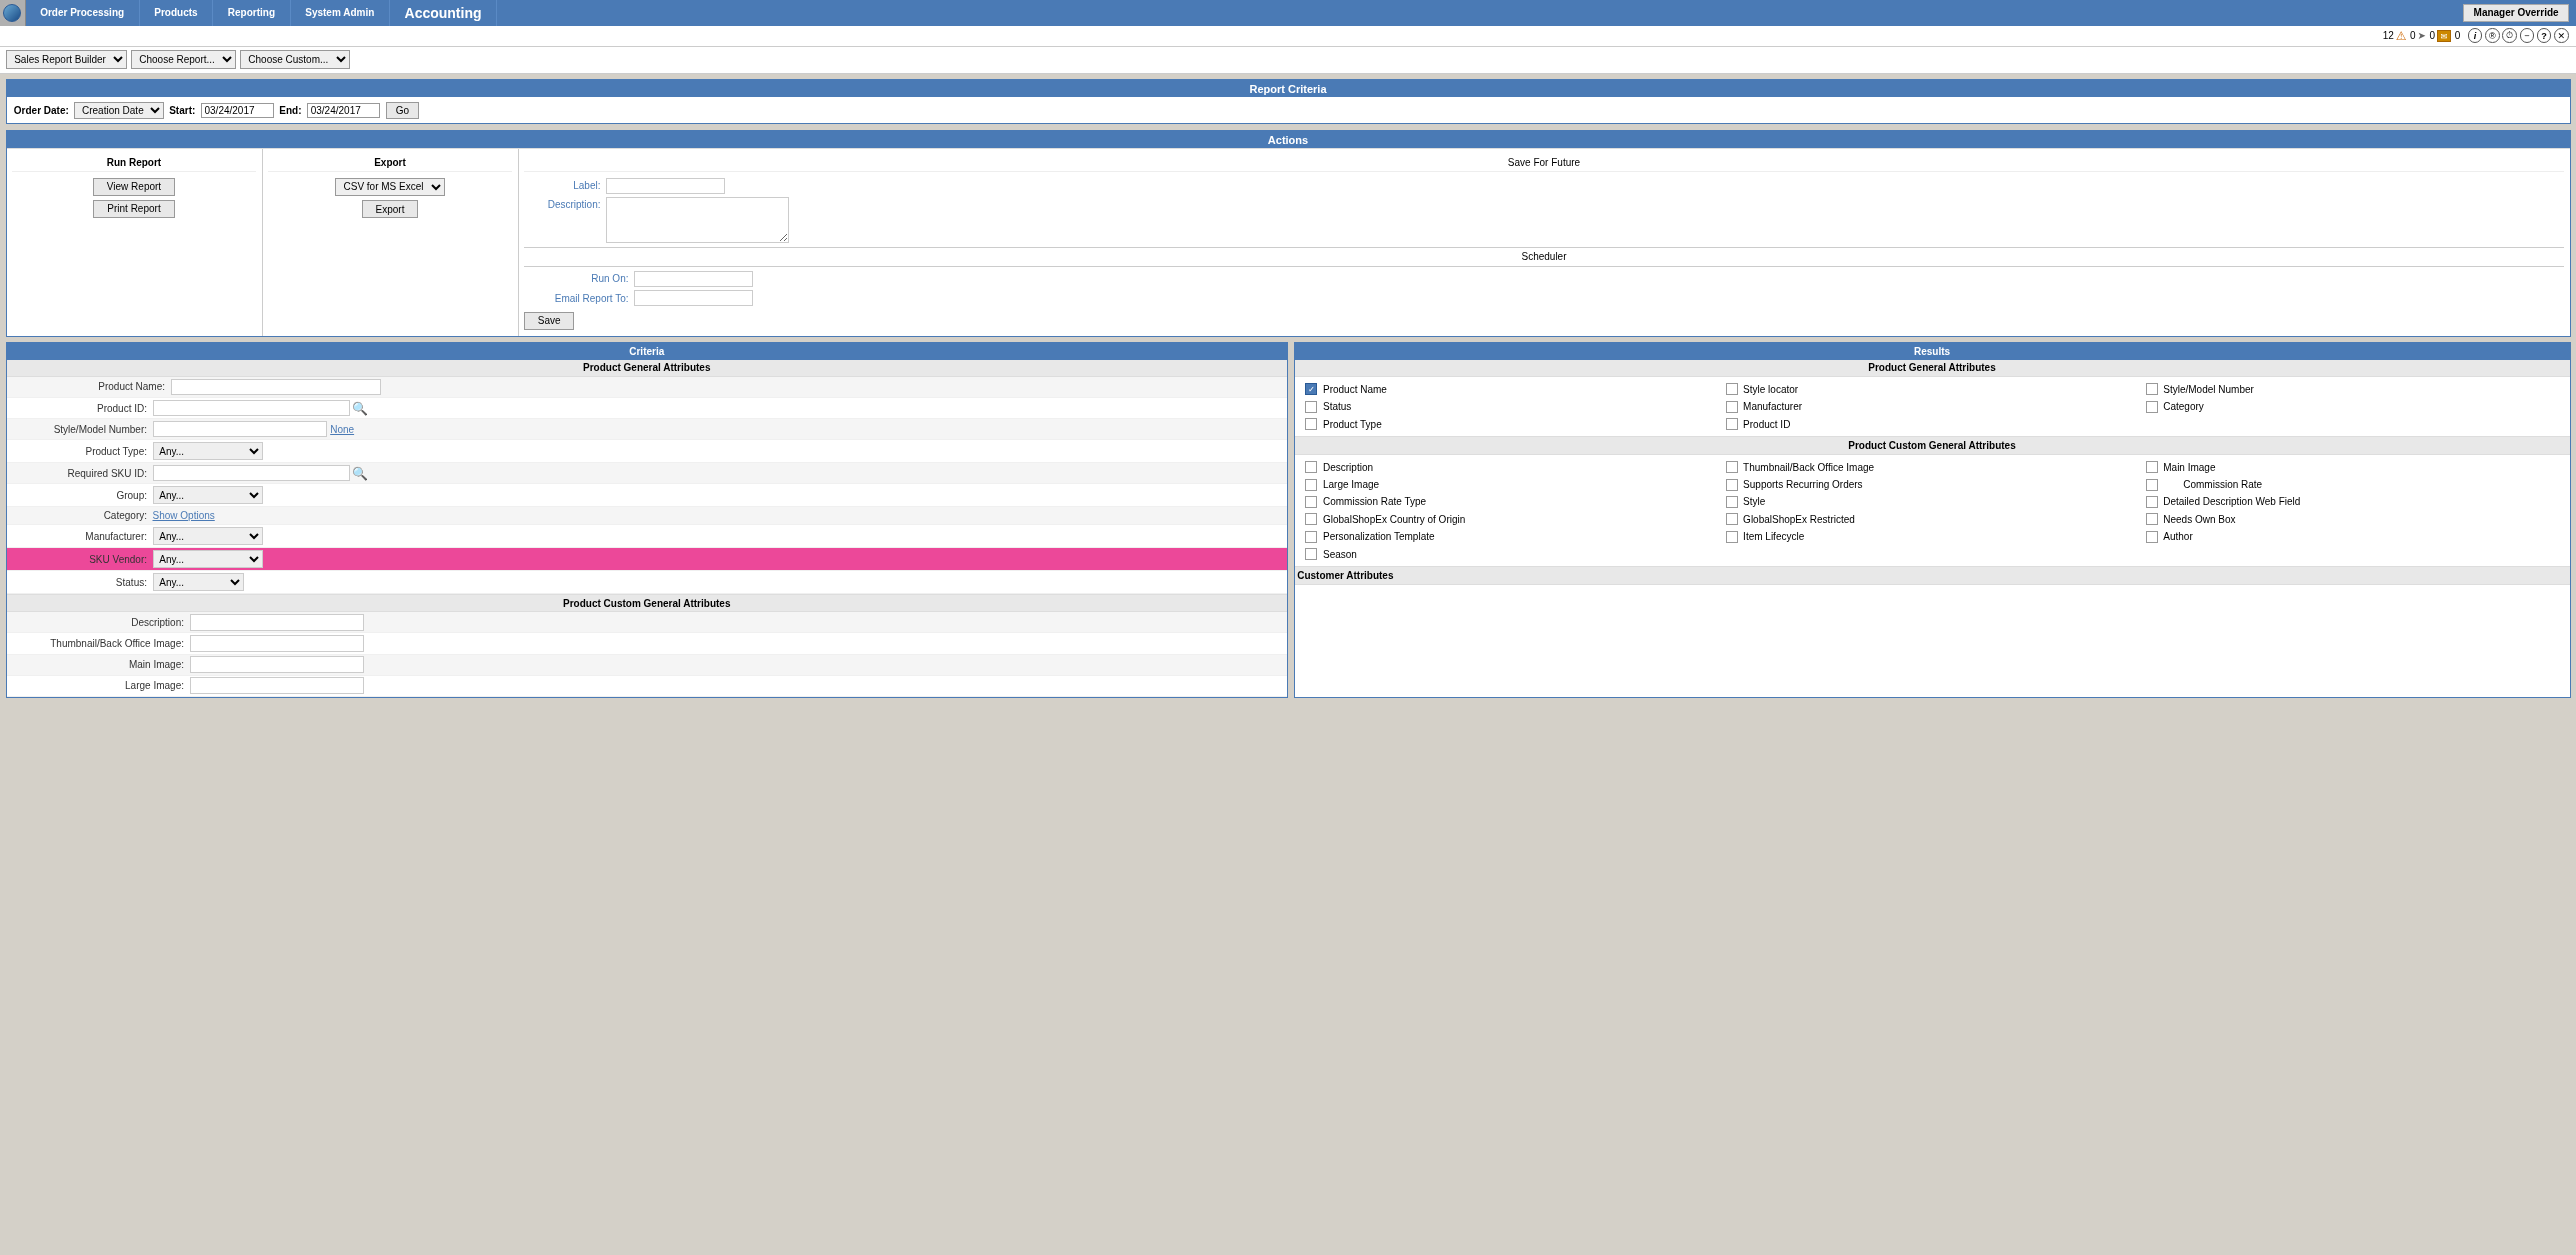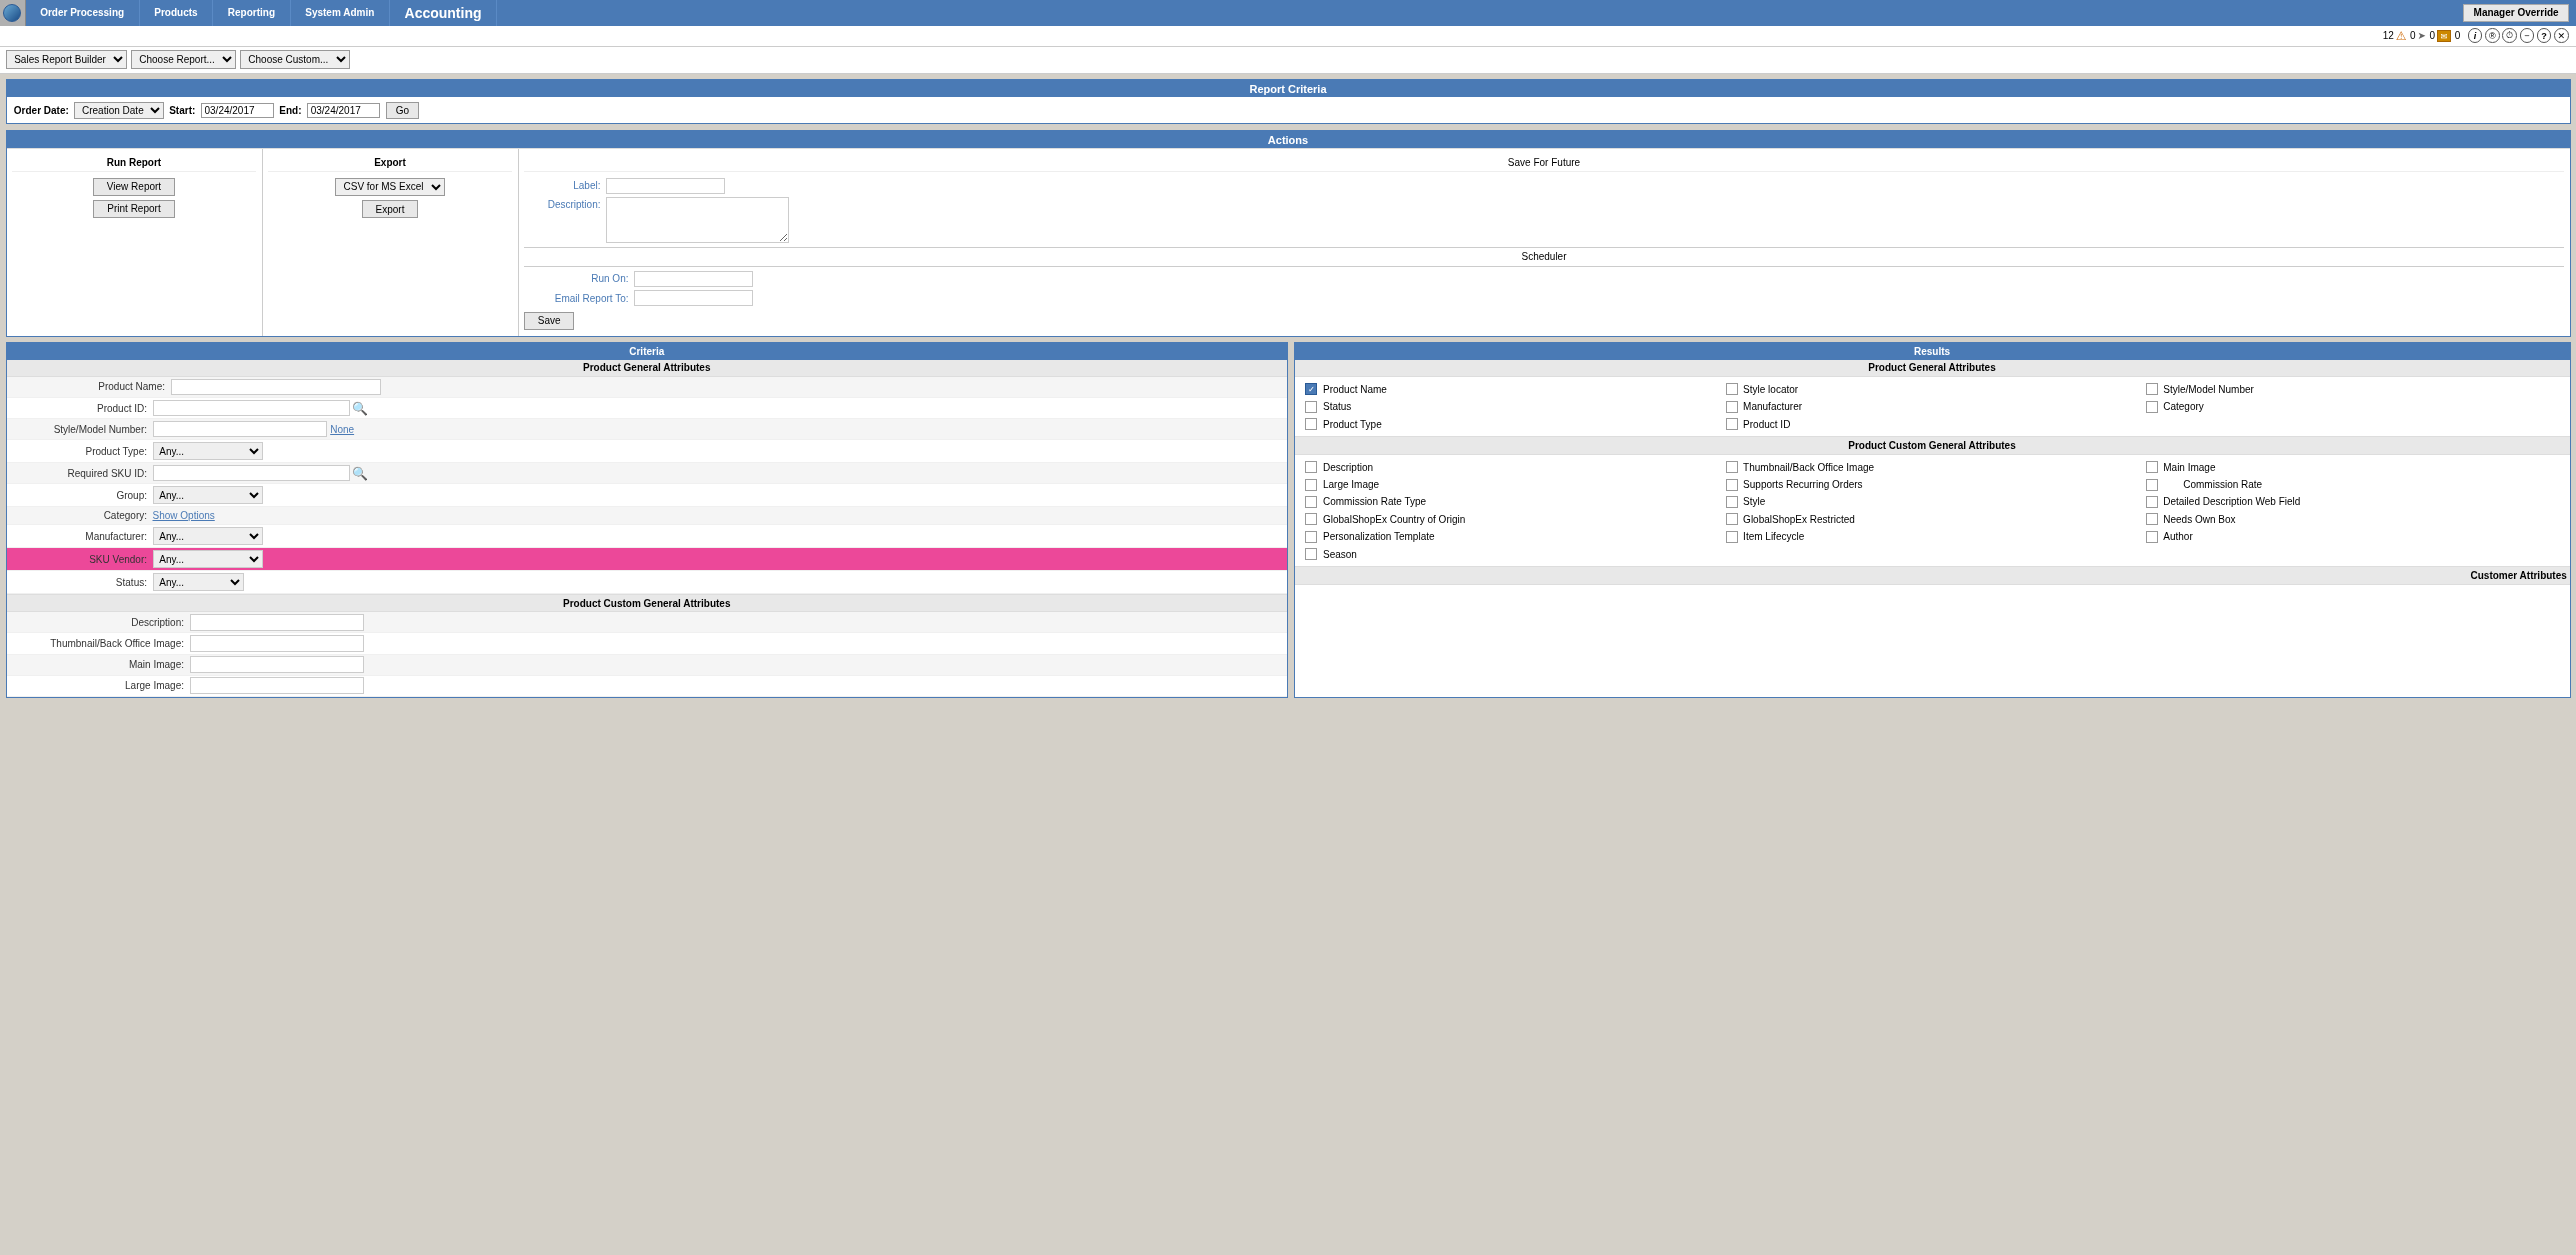--- a/index.html
+++ b/index.html
@@ -328,16 +328,16 @@
       <div style="display:flex; align-items:center; padding:2.7px 3.7px;">
         <div style="background:white; border:0.9px solid #999; width:12px; height:12px; display:inline-block; flex-shrink:0; cursor:pointer; margin-right:5.5px;"></div>
         <span style="font-size:10px;">Author</span>
       </div>
       <div style="display:flex; align-items:center; padding:2.7px 3.7px;">
         <div style="background:white; border:0.9px solid #999; width:12px; height:12px; display:inline-block; flex-shrink:0; cursor:pointer; margin-right:5.5px;"></div>
         <span style="font-size:10px;">Season</span>
       </div>
     </div>
 
-    <div style="background:#e8e8e8; text-align:right; font-weight:bold; font-size:10px; padding:2.7px; border-bottom:0.9px solid #ddd; border-top:0.9px solid #ddd;">Customer Attributes</div>
+    <div style="background:#e8e8e8; text-align:left; font-weight:bold; font-size:10px; padding:2.7px; border-bottom:0.9px solid #ddd; border-top:0.9px solid #ddd;">Customer Attributes</div>
   </div>
 </div>
 
 
 </body></html>

